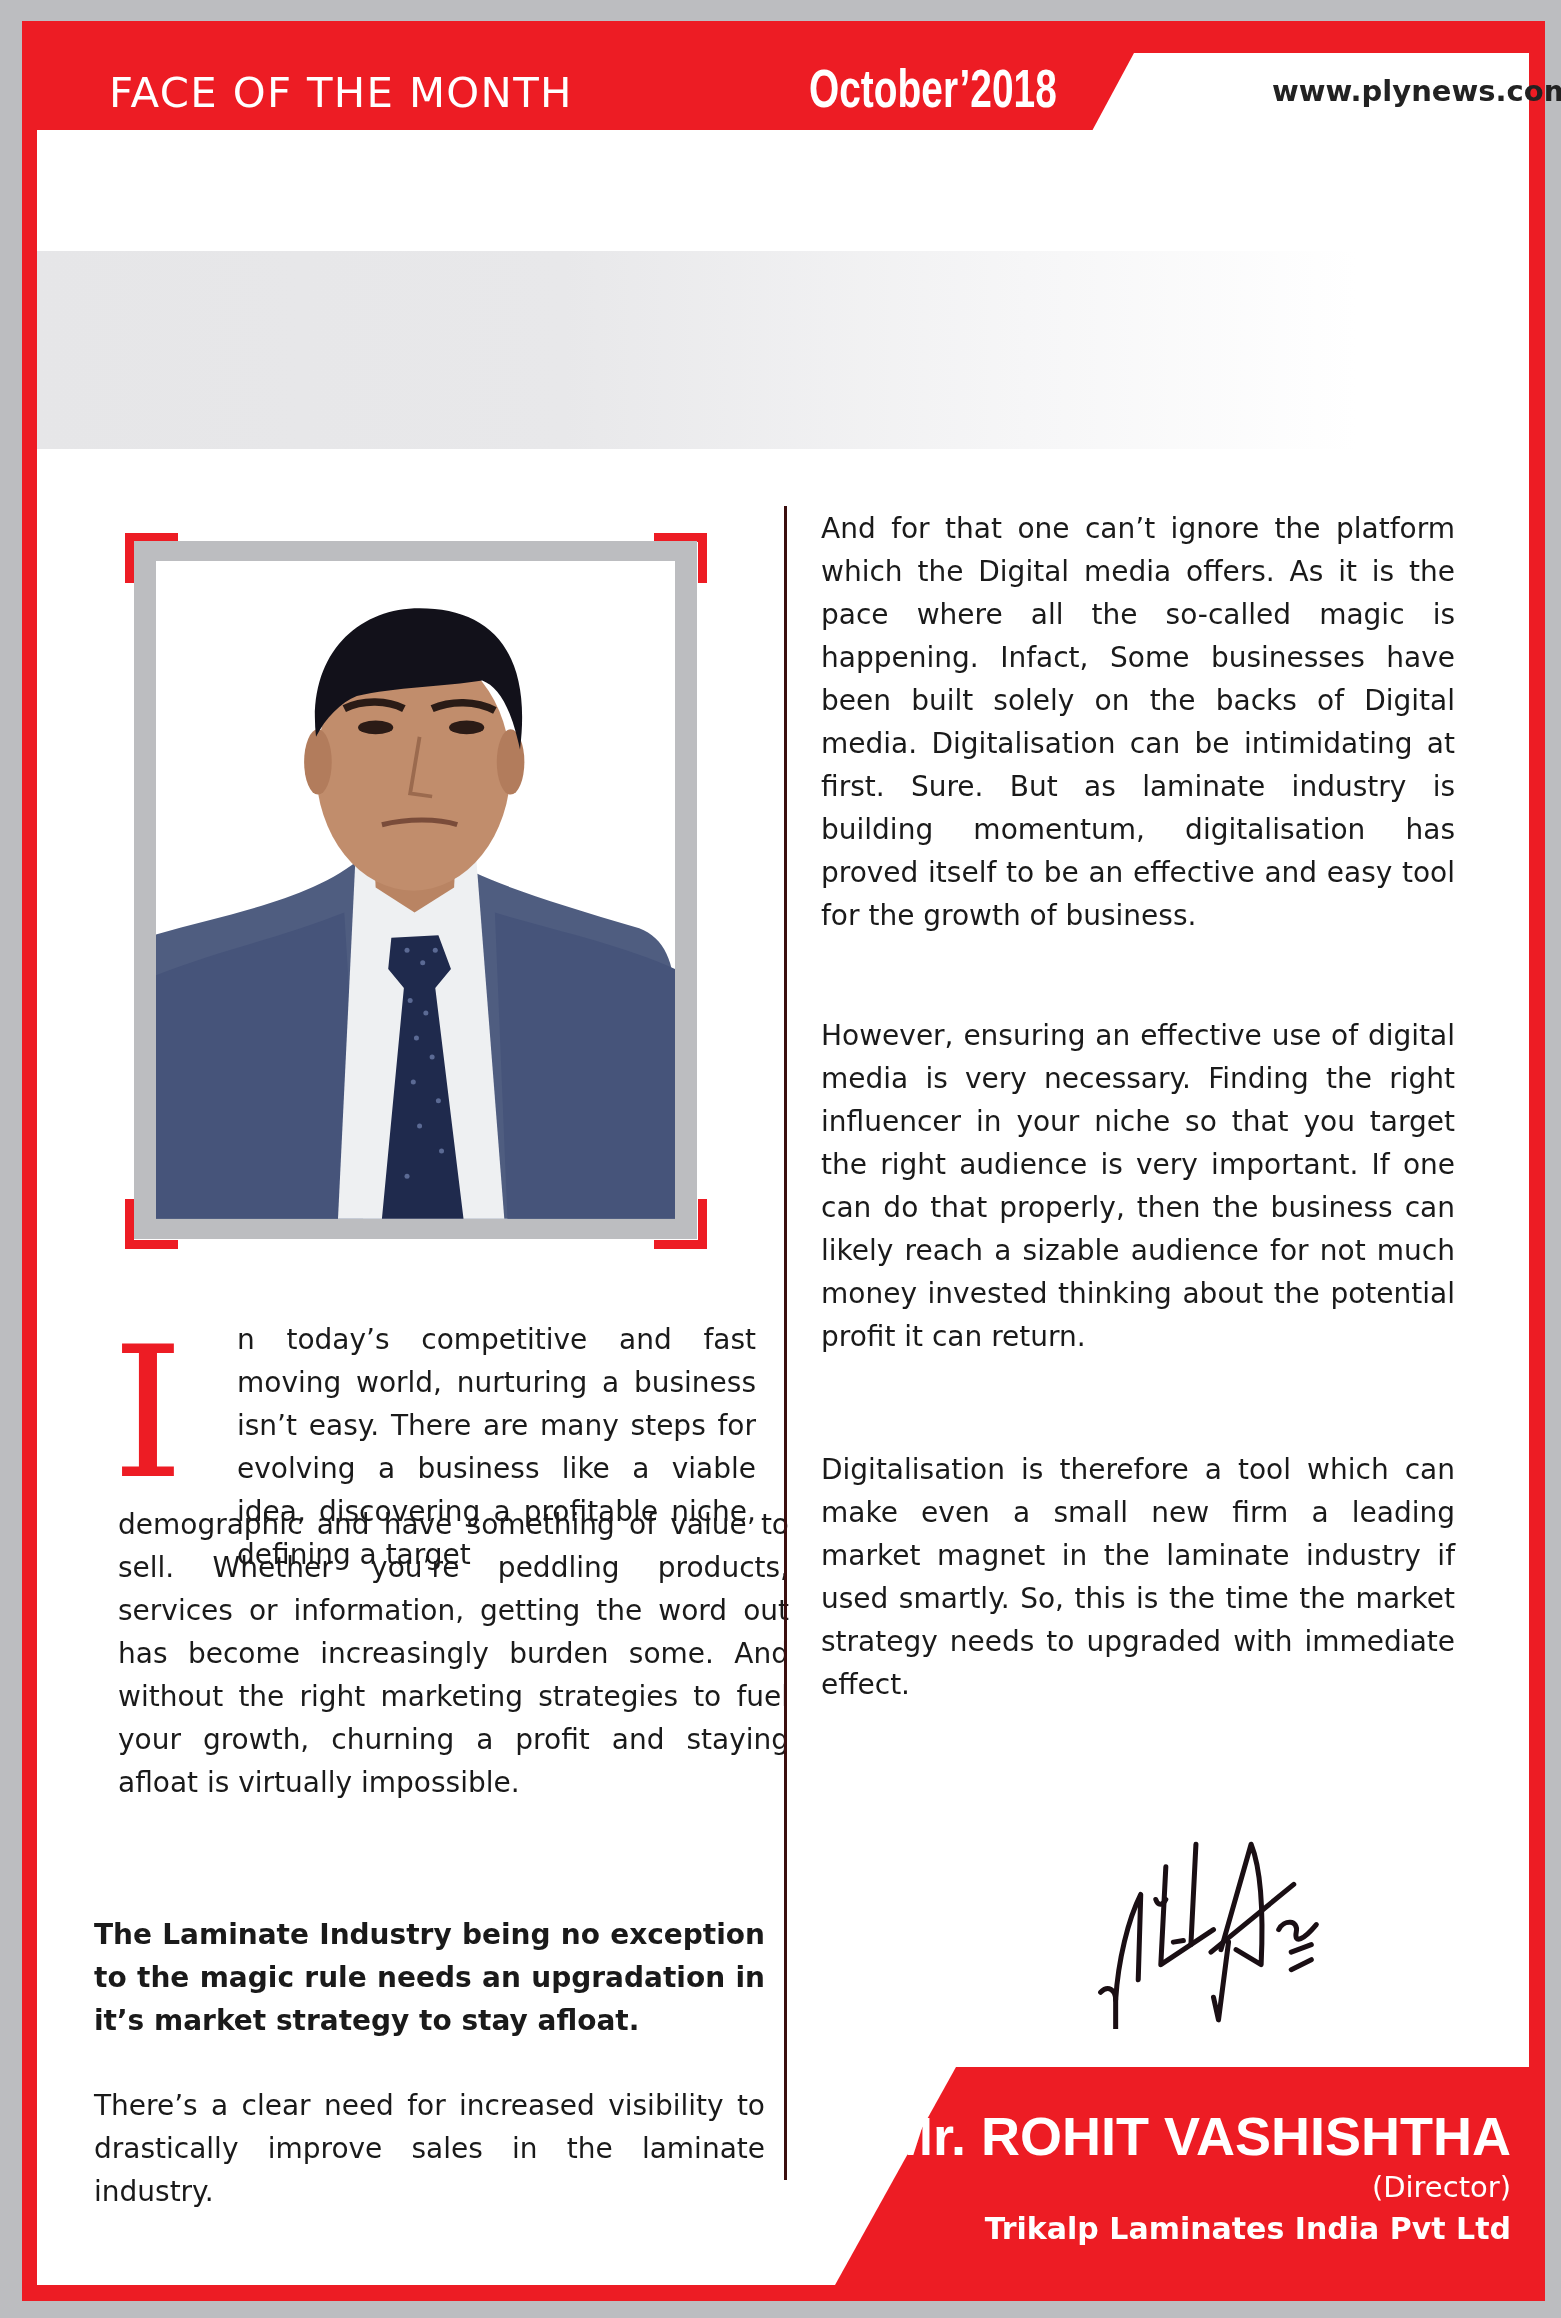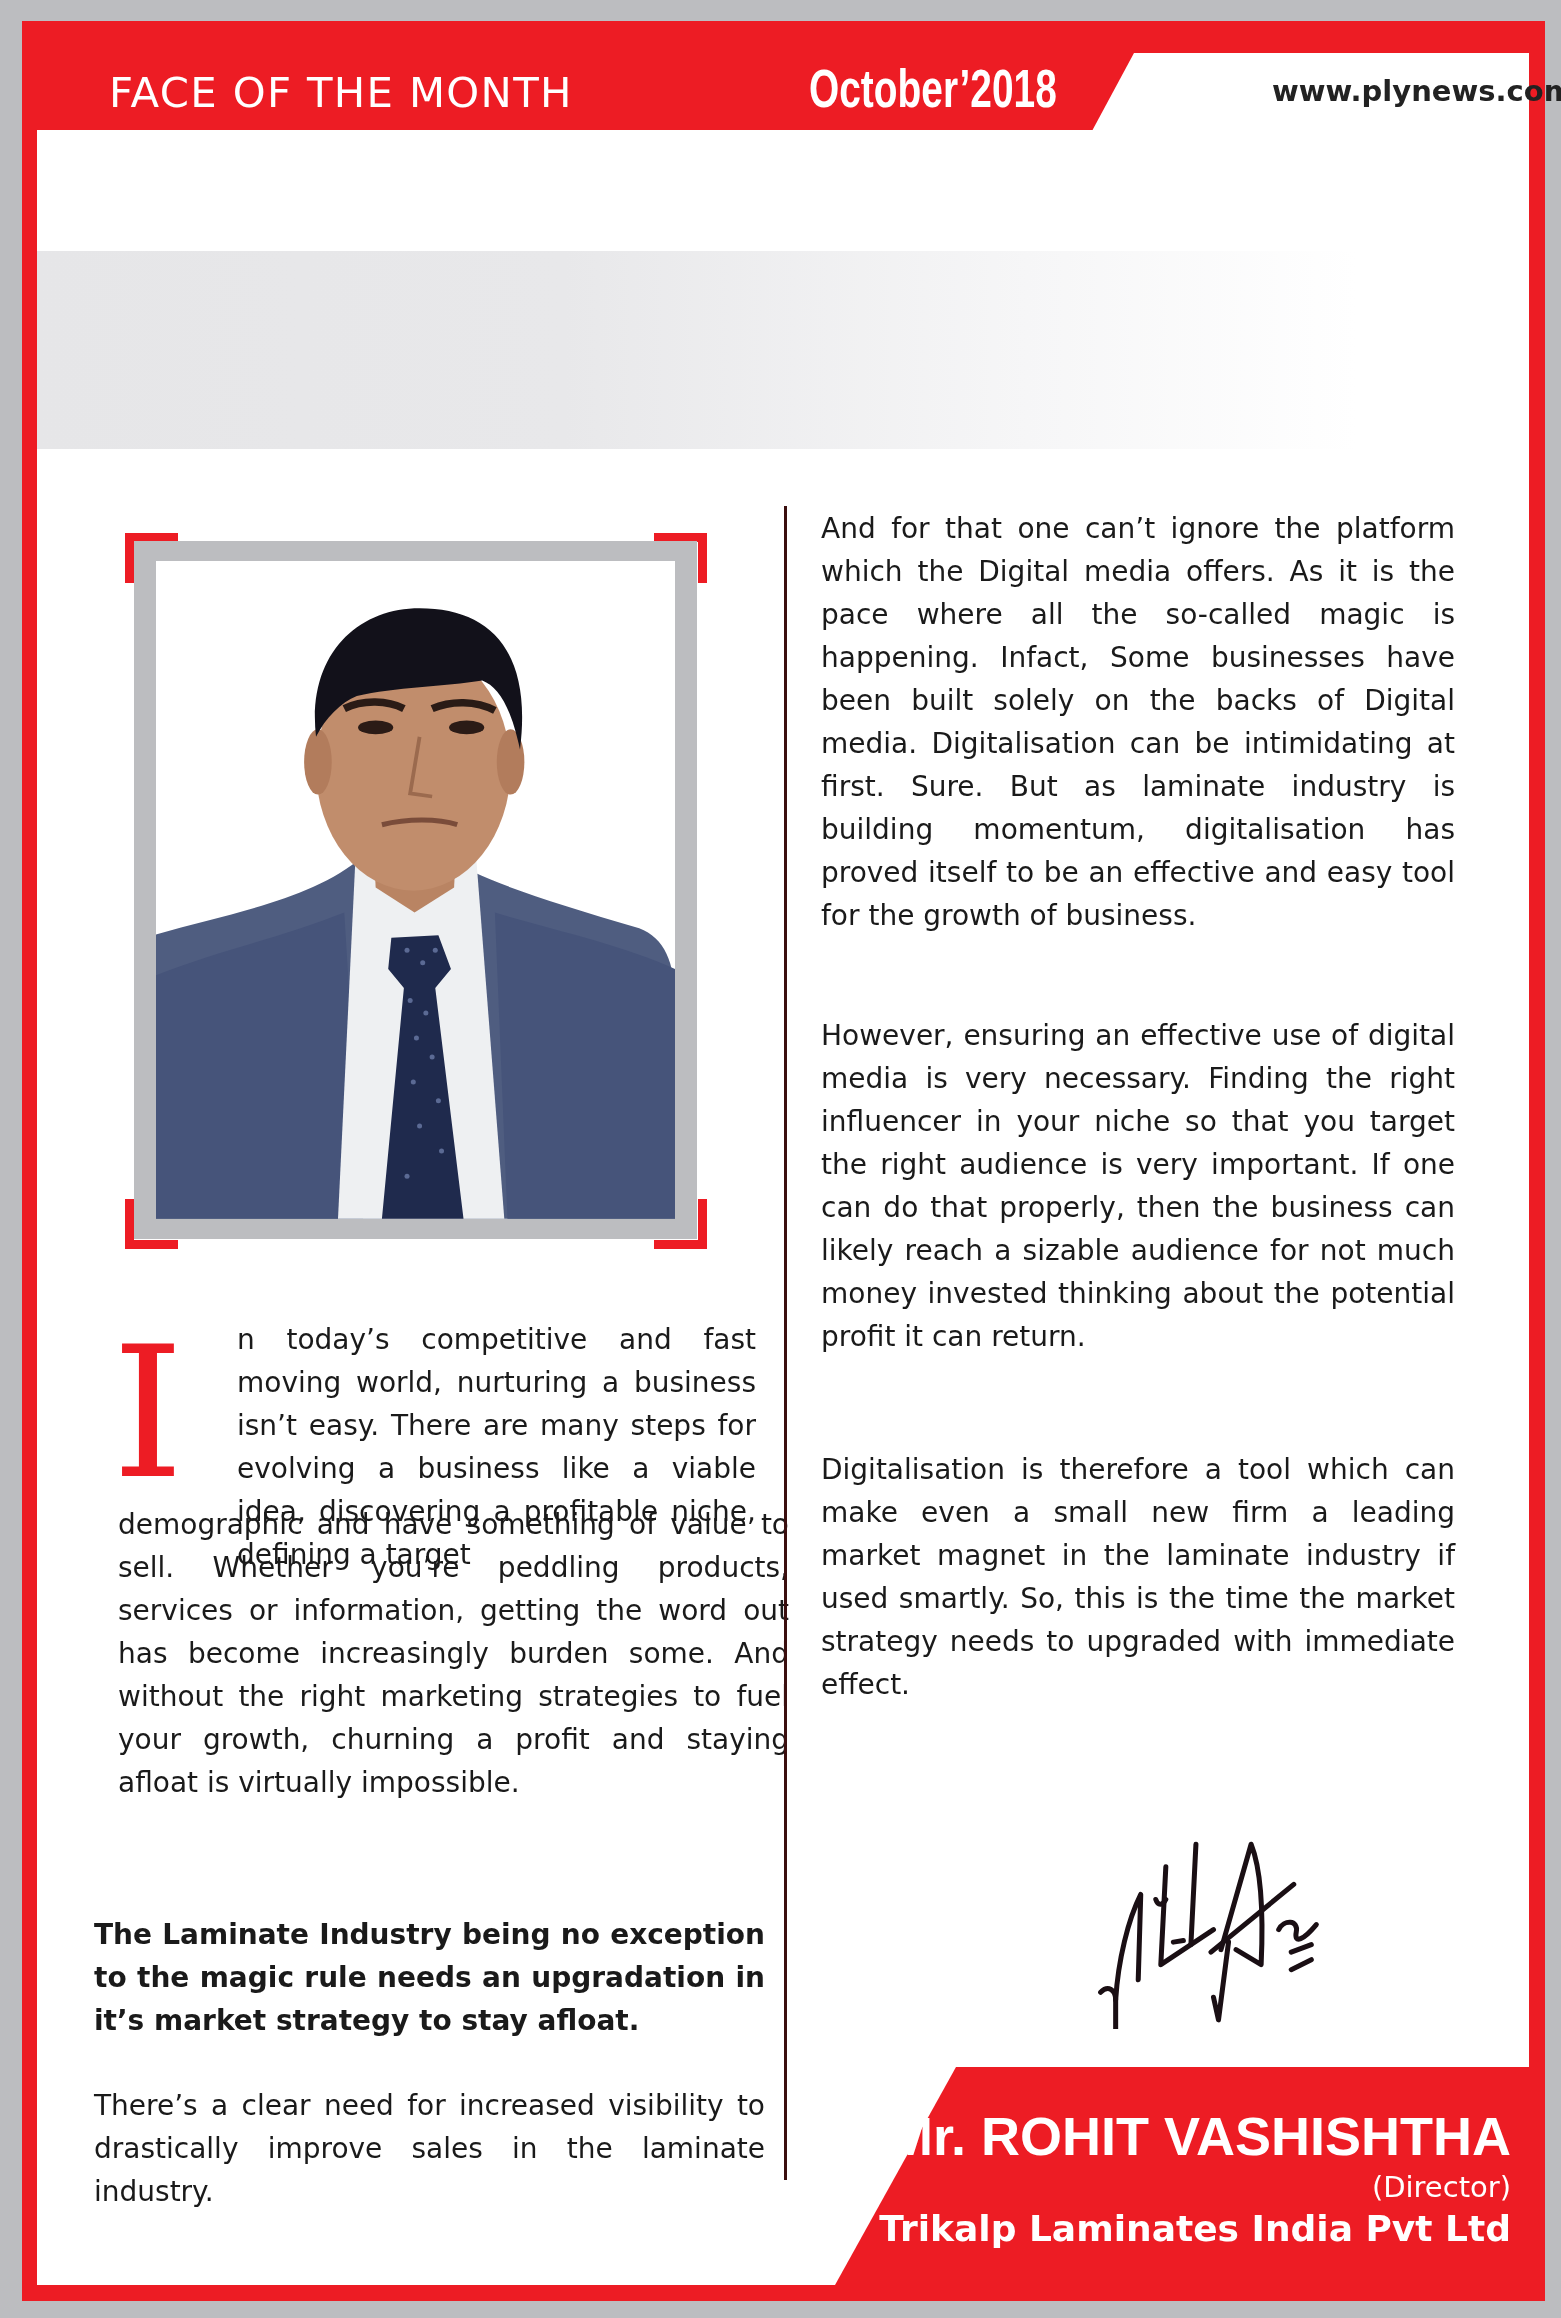--- a/index.html
+++ b/index.html
@@ -29,21 +29,21 @@
   #left-para3 { left:94px; top:2084px; width:671px; }
   #divider { left:784px; top:506px; width:3.1px; height:1674px; background:#3b0f0f; }
   #right-para1 { left:821px; top:507px; width:634px; }
   #right-para2 { left:821px; top:1014px; width:634px; }
   #right-para3 { left:821px; top:1448px; width:634px; }
   #signature { left:1068px; top:1790px; width:301px; height:239px; }
   #name-box { left:835px; top:2067px; width:694px; height:218px; background:#ed1c24;
      clip-path: polygon(121px 0, 100% 0, 100% 100%, 0 100%); }
   #person-name { right:51px; top:2111px; color:#fff; font-family:"Liberation Sans", sans-serif; font-weight:bold; font-size:54px; line-height:50px; white-space:nowrap; text-align:right; }
   #person-title { right:51px; top:2168px; color:#fff; font-family:"DejaVu Sans", sans-serif; font-size:29px; line-height:38px; text-align:right; white-space:nowrap; }
-  #company { right:51px; top:2209px; color:#fff; font-family:"DejaVu Sans", sans-serif; font-weight:bold; font-size:36px; line-height:40px; text-align:left; white-space:nowrap; }
+  #company { right:51px; top:2209px; color:#fff; font-family:"DejaVu Sans", sans-serif; font-weight:bold; font-size:30px; line-height:40px; text-align:left; white-space:nowrap; }
 </style>
 </head>
 <body>
 
 <div class="abs" id="red-frame"></div>
 <div class="abs" id="inner"></div>
 <div class="abs" id="header-white"></div>
 
 <div class="abs" id="face-title">FACE OF THE MONTH</div>
 <div class="abs" id="issue-date">October’2018</div>

